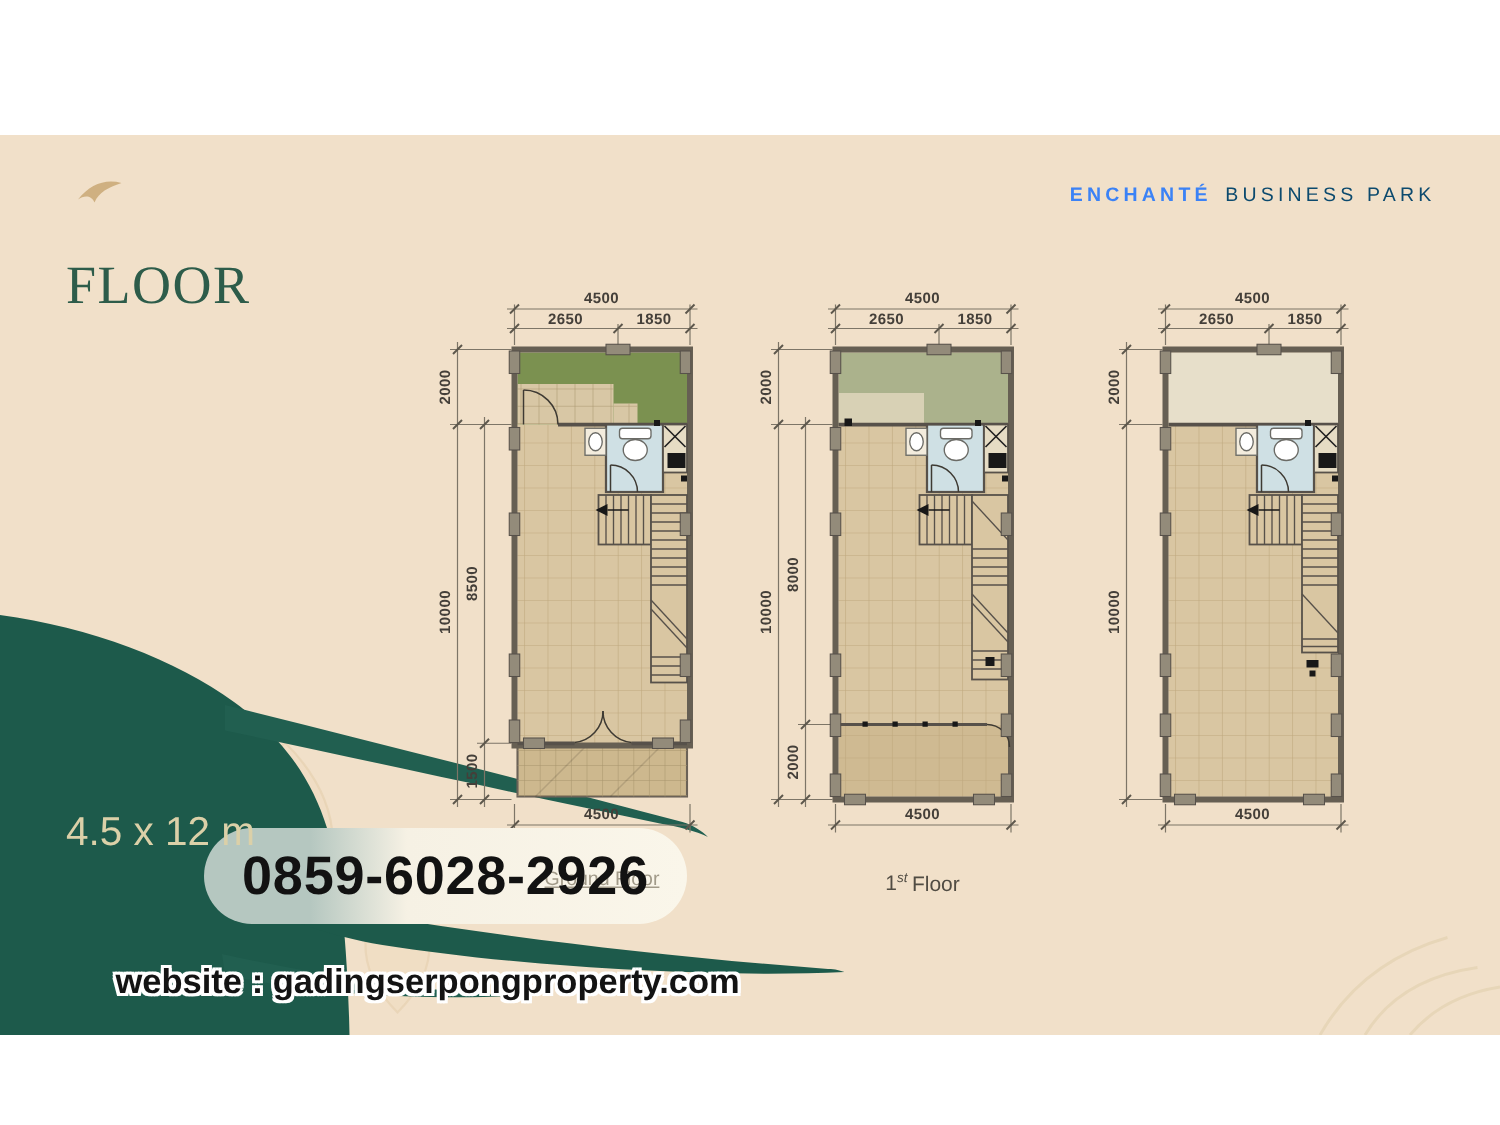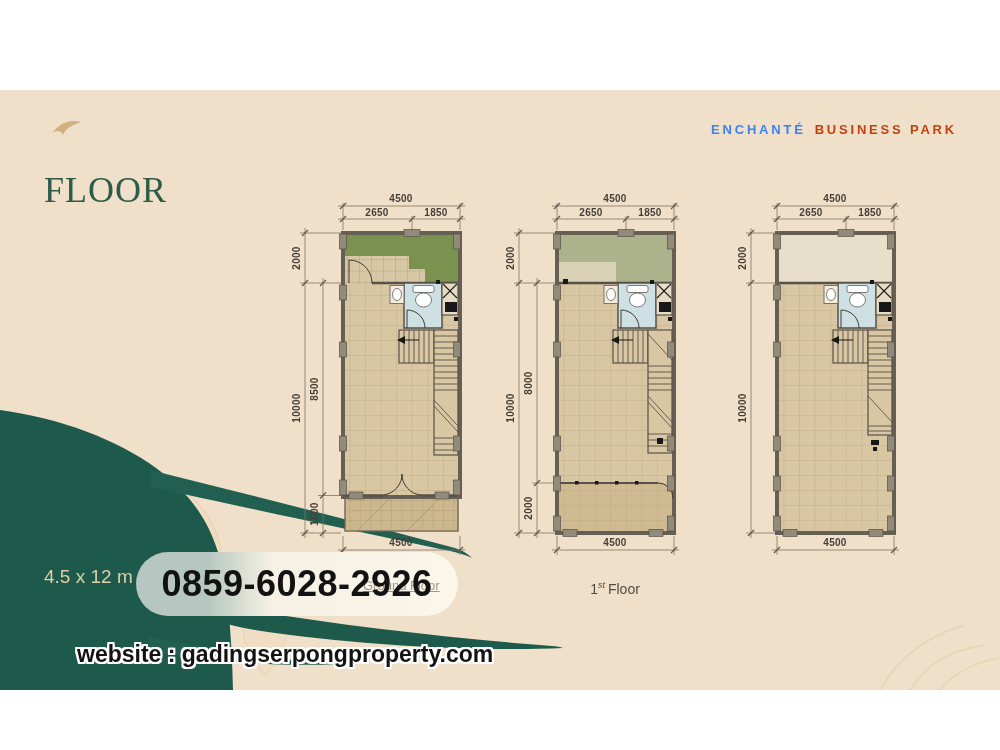--- a/index.html
+++ b/index.html
@@ -2,24 +2,24 @@
 <html><head>
 <meta charset="utf-8">
 <style>
   html,body{margin:0;padding:0;background:#ffffff;}
   .canvas{position:relative;width:1000px;height:750px;background:#ffffff;overflow:hidden;
           font-family:"Liberation Sans",sans-serif;}
   .bg-beige{position:absolute;left:0;top:90px;width:1000px;height:600px;background:#f1e0c9;z-index:0;}
   .decor{position:absolute;left:0;top:0;width:1000px;height:750px;z-index:1;}
   .brand{position:absolute;top:122px;right:43px;z-index:4;font-size:13px;letter-spacing:2.8px;white-space:nowrap;}
   .brand .b1{color:#3b82f6;font-weight:700;}
-  .brand .b2{color:#c2410c;font-weight:700;margin-left:9px;}
+  .brand .b2{color:#0c4a6e;font-weight:400;margin-left:9px;}
   .page-title{position:absolute;left:44px;top:168px;z-index:4;font-family:"Liberation Serif",serif;
               font-weight:400;font-size:36px;line-height:44px;letter-spacing:1px;color:#2d5c4a;}
-  .unit-info{position:absolute;left:44px;top:540px;z-index:5;color:#dbd0a8;font-size:19px;line-height:29px;margin-top:22px;}
+  .unit-info{position:absolute;left:44px;top:540px;z-index:5;color:#dbd0a8;font-size:27px;line-height:29px;}
   .pill{position:absolute;left:136px;top:552px;width:322px;height:64px;border-radius:32px;z-index:3;
         background:linear-gradient(90deg,#b5c7c0 0%,#b5c7c0 22%,#f6f1e4 42%,#faf6ea 100%);}
   .gf-label{position:absolute;left:363px;top:578px;z-index:4;font-size:13px;color:#a19a89;white-space:nowrap;text-decoration:underline;}
   .phone{position:absolute;left:136px;top:552px;width:322px;height:64px;z-index:5;display:flex;
          align-items:center;justify-content:center;font-size:36px;font-weight:700;color:#121212;letter-spacing:0.5px;}
   .website{position:absolute;left:77px;top:641px;z-index:6;font-size:23px;font-weight:700;color:#131313;
            text-shadow:-2px -2px 0 #fff,2px -2px 0 #fff,-2px 2px 0 #fff,2px 2px 0 #fff,
                         0 -2px 0 #fff,0 2px 0 #fff,-2px 0 0 #fff,2px 0 0 #fff;}
   .plan{position:absolute;top:190px;width:220px;height:420px;z-index:2;}
   .plan.p1{left:287px;} .plan.p2{left:501px;} .plan.p3{left:721px;}

